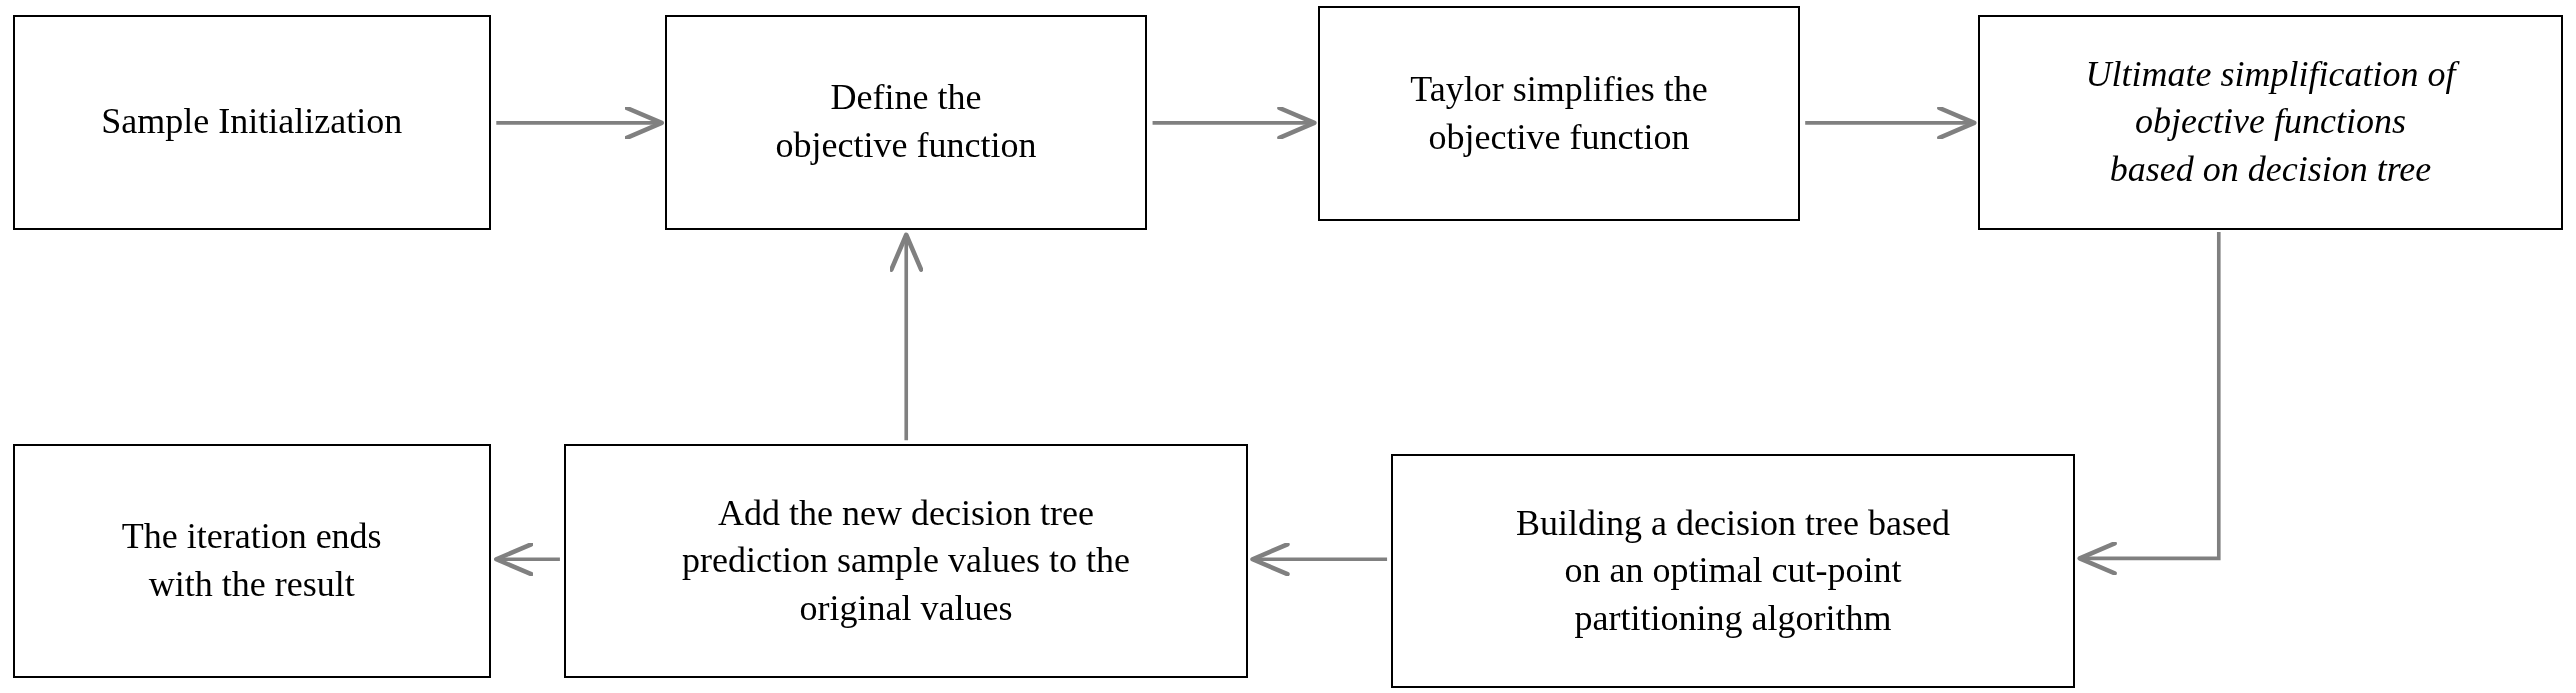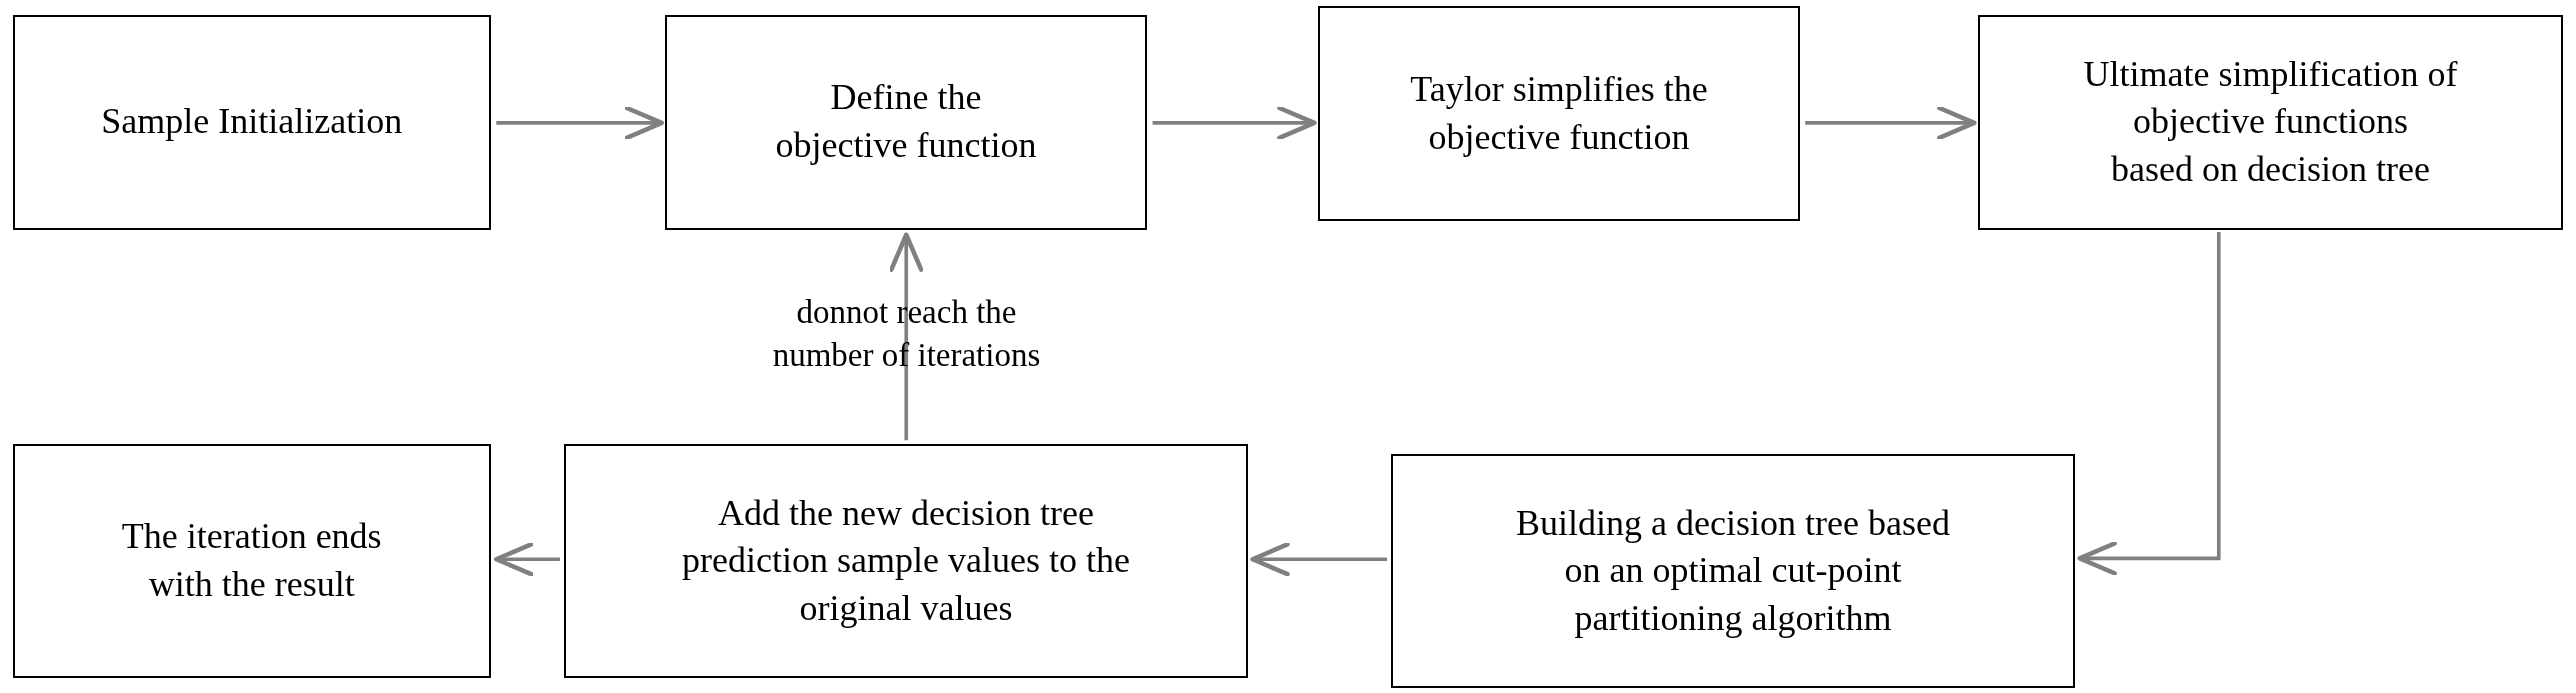--- a/index.html
+++ b/index.html
@@ -86,21 +86,21 @@
   <div class="node-box" id="node-define-objective-function" style="left: 665px; top: 14.5px; width: 482px; height: 215px;">
     <span class="node-label">Define the
 objective function</span>
   </div>
 
   <div class="node-box" id="node-taylor-simplifies" style="left: 1318px; top: 6px; width: 482px; height: 215px;">
     <span class="node-label">Taylor simplifies the
 objective function</span>
   </div>
 
-  <div class="node-box" id="node-ultimate-simplification" style="left: 1978px; top: 14.5px; width: 585px; height: 215px;">
+  <div class="node-box" id="node-ultimate-simplification" style="left: 1978px; top: 14.5px; width: 585px; height: 215px; font-style: italic;">
     <span class="node-label">Ultimate simplification of
 objective functions
 based on decision tree</span>
   </div>
 
   <div class="node-box" id="node-add-new-decision-tree" style="left: 564px; top: 444px; width: 684px; height: 234px;">
     <span class="node-label">Add the new decision tree
 prediction sample values to the
 original values</span>
   </div>
@@ -109,17 +109,15 @@
     <span class="node-label">The iteration ends
 with the result</span>
   </div>
 
   <div class="node-box" id="node-building-decision-tree" style="left: 1391px; top: 444px; width: 684px; height: 234px; margin-top: 10px;">
     <span class="node-label">Building a decision tree based
 on an optimal cut-point
 partitioning algorithm</span>
   </div>
 
-  <div class="edge-label" id="edge-label-iterations" style="left: 733px; top: 291px; width: 347px;">donnot reach the
-number of iterations</div>
 
 </div>
 
 
 </body></html>

